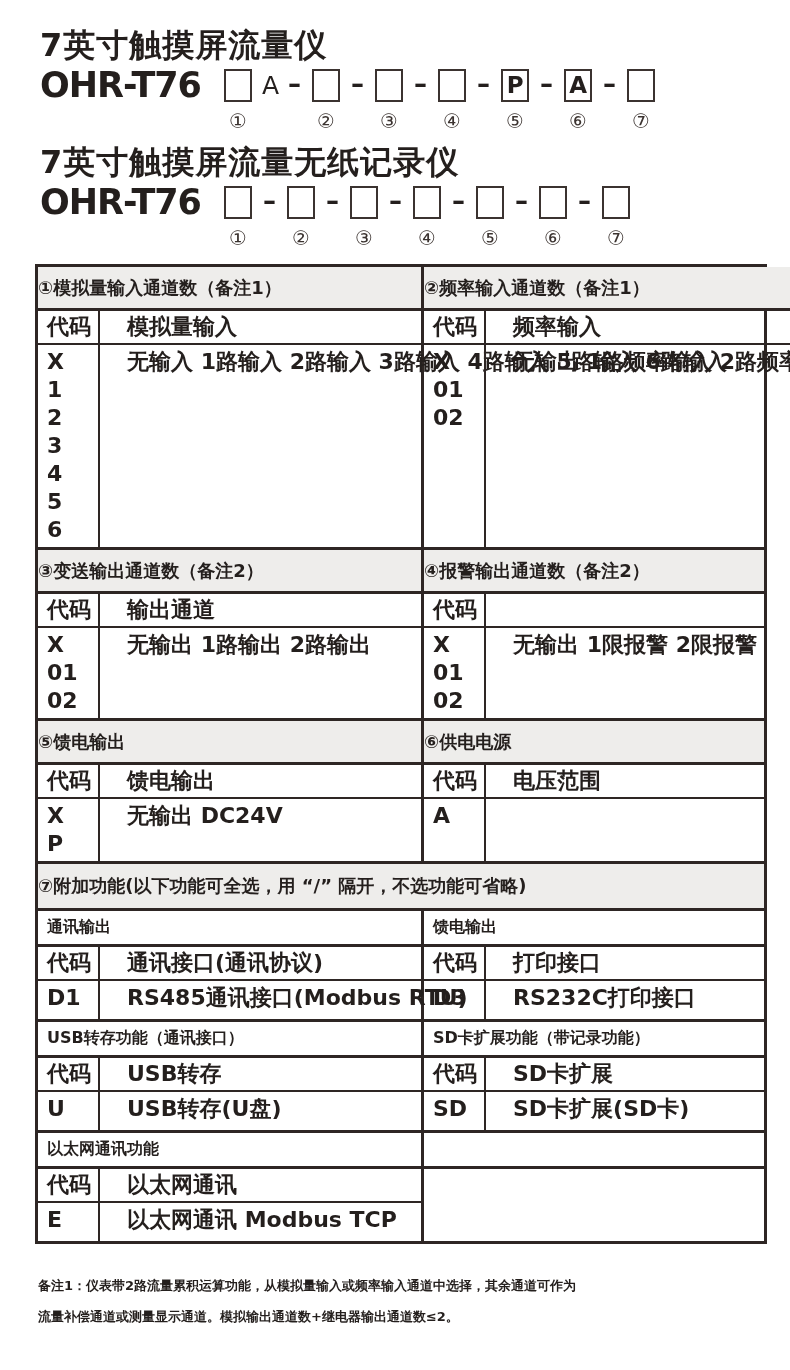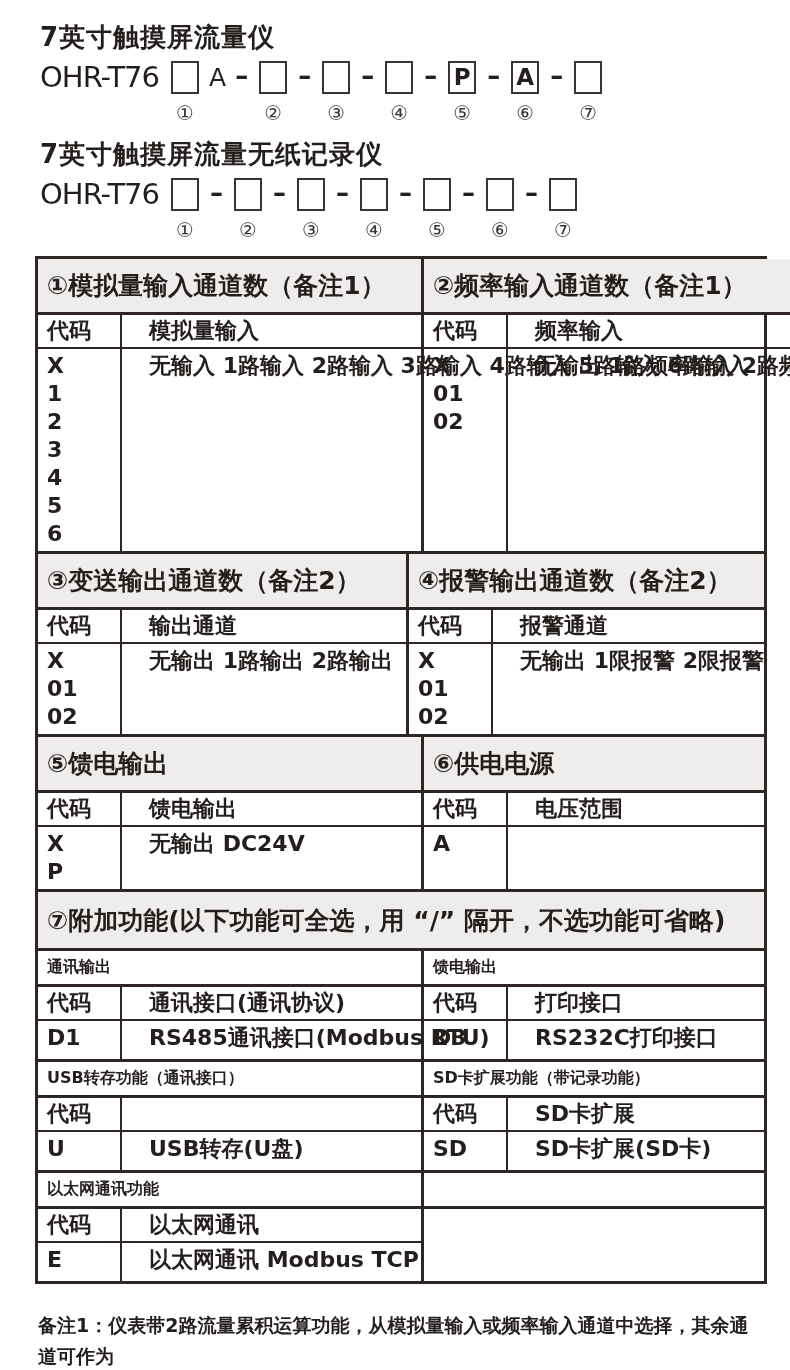--- a/index.html
+++ b/index.html
@@ -6,55 +6,55 @@
     --txt:#241f1d;
     --bd:#2e2624;
     --hdr:#eeedeb;
   }
   *{box-sizing:border-box;margin:0;padding:0;}
   body{background:#fff;font-family:"DejaVu Sans","Liberation Sans",sans-serif;color:var(--txt);}
   .page{width:790px;height:1370px;background:#fff;overflow:hidden;position:relative;}
 
   
   .head-block{padding:22px 0 0 40px;}
-  .prod-title{font-size:26px;font-weight:bold;letter-spacing:1px;line-height:30px;}
+  .prod-title{font-size:32px;font-weight:bold;letter-spacing:1px;line-height:30px;margin-top:8px;}
   .model-line{display:flex;align-items:flex-start;margin-top:9px;margin-bottom:14px;}
-  .model-prefix{font-size:29px;line-height:33px;letter-spacing:-1px;margin-right:6px;font-weight:normal;}
+  .model-prefix{font-size:35px;line-height:33px;letter-spacing:-1px;margin-right:17px;font-weight:bold;}
   .slot{display:flex;flex-direction:column;align-items:center;margin:0 6px;}
   .slot .box{width:28px;height:33px;border:2px solid #3b3330;display:flex;align-items:center;justify-content:center;
              font-size:23px;font-weight:bold;line-height:1;}
   .slot .circ{font-size:20px;font-weight:normal;margin-top:7px;color:#3b3330;}
   .infix{font-size:25px;line-height:33px;margin:0 4px;font-weight:normal;}
   .dash{font-size:26px;line-height:31px;font-weight:bold;margin:0 5px;}
 
   
   .otable{width:732px;margin:4px 0 0 35px;border:3px solid var(--bd);}
   .band{display:flex;border-top:3px solid var(--bd);}
   .band.first{border-top:none;}
   .half{display:flex;flex-direction:column;}
   .half.left{width:386px;border-right:3px solid var(--bd);}
   .half.right{flex:1;}
-  .sec-title{background:var(--hdr);font-weight:bold;font-size:25px;height:56px;display:flex;align-items:center;
-             padding-left:9px;border-bottom:3px solid var(--bd);letter-spacing:0px;white-space:nowrap;}
+  .sec-title{background:var(--hdr);font-weight:bold;font-size:18px;height:44px;display:flex;align-items:center;
+             border-bottom:3px solid var(--bd);letter-spacing:0px;white-space:nowrap;}
   .sec-title.full{width:100%;border-bottom:none;}
   .sub-title{font-weight:bold;font-size:16px;height:36px;display:flex;align-items:center;padding-left:9px;
              border-bottom:3px solid var(--bd);white-space:nowrap;}
   .row{display:flex;font-size:22px;font-weight:bold;}
-  .row .c1{width:84px;flex-shrink:0;border-right:2px solid var(--bd);padding-left:9px;}
+  .row .c1{width:62px;flex-shrink:0;border-right:2px solid var(--bd);padding-left:9px;}
   .row .c2{flex:1;padding-left:27px;white-space:nowrap;}
   .row.head{height:34px;border-bottom:2px solid var(--bd);}
   .row.head .c1,.row.head .c2{display:flex;align-items:center;height:100%;}
   .row.vals{flex:1;}
   .row.vals .c1,.row.vals .c2{padding-top:3px;padding-bottom:3px;}
   .pre{white-space:pre-line;line-height:28px;}
   .row.vals.single{min-height:38px;justify-content:space-between;}
   .fill{flex:1;}
 
   
-  .footnote{margin:26px 0 0 38px;font-size:19px;font-weight:bold;line-height:31px;white-space:pre-line;width:720px;}
+  .footnote{margin:26px 0 0 38px;font-size:13px;font-weight:bold;line-height:31px;white-space:pre-line;width:720px;}
 </style>
 </head>
 <body>
 
 <div class="page">
 
   <div class="head-block">
 
     <div class="prod-title">7英寸触摸屏流量仪</div>
 
@@ -194,21 +194,20 @@
 02</span>
           <span class="c2 pre">无输出
 1路输出
 2路输出</span>
         </div>
       </div>
       <div class="half right">
         <div class="sec-title">④报警输出通道数（备注2）</div>
         <div class="row head">
           <span class="c1">代码</span>
-          <span class="c2">报警通道</span>
         </div>
         <div class="row vals">
           <span class="c1 pre">X
 01
 02</span>
           <span class="c2 pre">无输出
 1限报警
 2限报警</span>
         </div>
       </div>
@@ -267,20 +266,21 @@
           <span class="c2 pre">RS232C打印接口</span>
         </div>
       </div>
     </div>
 
     <div class="band">
       <div class="half left">
         <div class="sub-title">USB转存功能（通讯接口）</div>
         <div class="row head">
           <span class="c1">代码</span>
+          <span class="c2">USB转存</span>
         </div>
         <div class="row vals single">
           <span class="c1 pre">U</span>
           <span class="c2 pre">USB转存(U盘)</span>
         </div>
       </div>
       <div class="half right">
         <div class="sub-title">SD卡扩展功能（带记录功能）</div>
         <div class="row head">
           <span class="c1">代码</span>

